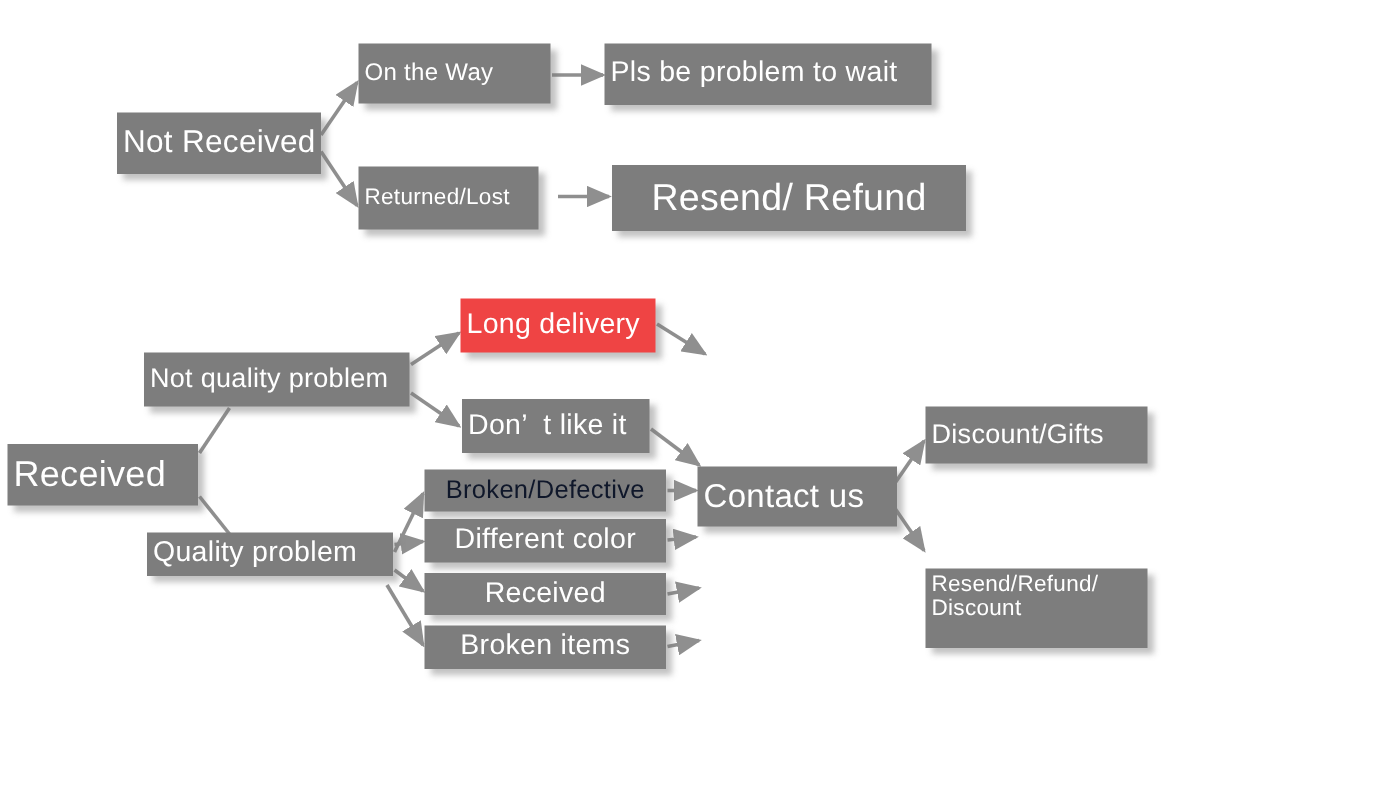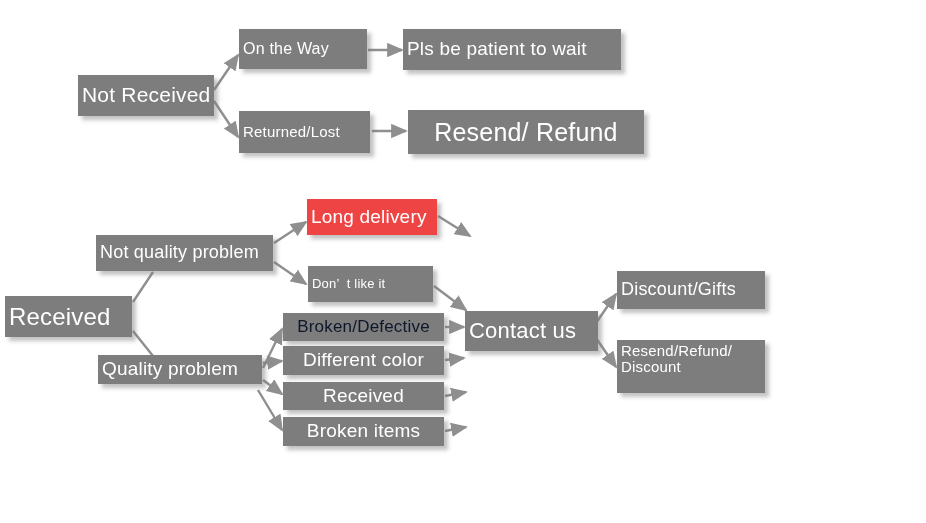--- a/index.html
+++ b/index.html
@@ -39,20 +39,21 @@
     white-space: pre;
     letter-spacing: 0.2px;
     padding: 6px 4px;
   }
   .node.c-left   { justify-content: flex-start; }
   .node.c-center { justify-content: center; }
   .node.multiline {
     display: block;
     white-space: pre-line;
     padding-top: 3px;
+    margin-top: 39px;
   }
 </style>
 </head>
 <body>
 
 <div id="canvas">
 
   <svg id="edge-layer" viewBox="0 0 926 523" width="926" height="523" xmlns="http://www.w3.org/2000/svg">
     <defs>
       <marker id="arrowhead" markerWidth="7" markerHeight="6" refX="6.2" refY="3" orient="auto" markerUnits="strokeWidth">
@@ -79,28 +80,28 @@
         <line x1="445" y1="396" x2="466" y2="392" stroke="#8f8f8f" stroke-width="2.4" marker-end="url(#arrowhead)"></line>
         <line x1="445" y1="431" x2="466" y2="427" stroke="#8f8f8f" stroke-width="2.4" marker-end="url(#arrowhead)"></line>
         <line x1="596" y1="323" x2="616" y2="294" stroke="#8f8f8f" stroke-width="2.4" marker-end="url(#arrowhead)"></line>
         <line x1="596" y1="338" x2="616" y2="367" stroke="#8f8f8f" stroke-width="2.4" marker-end="url(#arrowhead)"></line>
       </g>
   </svg>
 
   <div id="nodes-group">
       <div class="node c-left" style="left: 78px; top: 75px; width: 136px; height: 41px; font-size: 21px; background: rgb(125, 125, 125); color: rgb(255, 255, 255);">Not Received</div>
       <div class="node c-left" style="left: 239px; top: 29px; width: 128px; height: 40px; font-size: 16px; background: rgb(125, 125, 125); color: rgb(255, 255, 255);">On the Way</div>
-      <div class="node c-left" style="left: 403px; top: 29px; width: 218px; height: 41px; font-size: 19px; background: rgb(125, 125, 125); color: rgb(255, 255, 255);">Pls be patient to wait</div>
-      <div class="node c-left" style="left: 239px; top: 111px; width: 131px; height: 42px; font-size: 15px; background: rgb(125, 125, 125); color: rgb(255, 255, 255);">Returned/Lost</div>
+      <div class="node c-left" style="left: 403px; top: 29px; width: 218px; height: 41px; font-size: 19px; background: rgb(125, 125, 125); color: rgb(255, 255, 255);">Pls be problem to wait</div>
+      <div class="node c-left" style="left: 239px; top: 111px; width: 120px; height: 42px; font-size: 15px; background: rgb(125, 125, 125); color: rgb(255, 255, 255);">Returned/Lost</div>
       <div class="node c-center" style="left: 408px; top: 110px; width: 236px; height: 44px; font-size: 25px; background: rgb(125, 125, 125); color: rgb(255, 255, 255);">Resend/ Refund</div>
       <div class="node c-left" style="left: 5px; top: 296px; width: 127px; height: 41px; font-size: 24px; background: rgb(125, 125, 125); color: rgb(255, 255, 255);">Received</div>
       <div class="node c-left" style="left: 96px; top: 235px; width: 177px; height: 36px; font-size: 18px; background: rgb(125, 125, 125); color: rgb(255, 255, 255);">Not quality problem</div>
       <div class="node c-left" style="left: 98px; top: 355px; width: 164px; height: 29px; font-size: 19px; background: rgb(125, 125, 125); color: rgb(255, 255, 255);">Quality problem</div>
       <div class="node c-left" style="left: 307px; top: 199px; width: 130px; height: 36px; font-size: 19px; background: #ef4444; color: rgb(255, 255, 255);">Long delivery</div>
-      <div class="node c-left" style="left: 308px; top: 266px; width: 125px; height: 36px; font-size: 13px; background: rgb(125, 125, 125); color: rgb(255, 255, 255);">Don’  t like it</div>
+      <div class="node c-left" style="left: 308px; top: 266px; width: 125px; height: 36px; font-size: 19px; background: rgb(125, 125, 125); color: rgb(255, 255, 255);">Don’  t like it</div>
       <div class="node c-center" style="left: 283px; top: 313px; width: 161px; height: 28px; font-size: 17px; background: rgb(125, 125, 125); color: #0f172a;">Broken/Defective</div>
       <div class="node c-center" style="left: 283px; top: 346px; width: 161px; height: 29px; font-size: 19px; background: rgb(125, 125, 125); color: rgb(255, 255, 255);">Different color</div>
       <div class="node c-center" style="left: 283px; top: 382px; width: 161px; height: 28px; font-size: 19px; background: rgb(125, 125, 125); color: rgb(255, 255, 255);">Received</div>
       <div class="node c-center" style="left: 283px; top: 417px; width: 161px; height: 29px; font-size: 19px; background: rgb(125, 125, 125); color: rgb(255, 255, 255);">Broken items</div>
       <div class="node c-left" style="left: 465px; top: 311px; width: 133px; height: 40px; font-size: 22px; background: rgb(125, 125, 125); color: rgb(255, 255, 255);">Contact us</div>
       <div class="node c-left" style="left: 617px; top: 271px; width: 148px; height: 38px; font-size: 18px; background: rgb(125, 125, 125); color: rgb(255, 255, 255);">Discount/Gifts</div>
       <div class="node c-left multiline" style="left: 617px; top: 340px; width: 148px; height: 53px; font-size: 15px; background: rgb(125, 125, 125); color: rgb(255, 255, 255);">Resend/Refund/
 Discount</div>
     </div>
 

